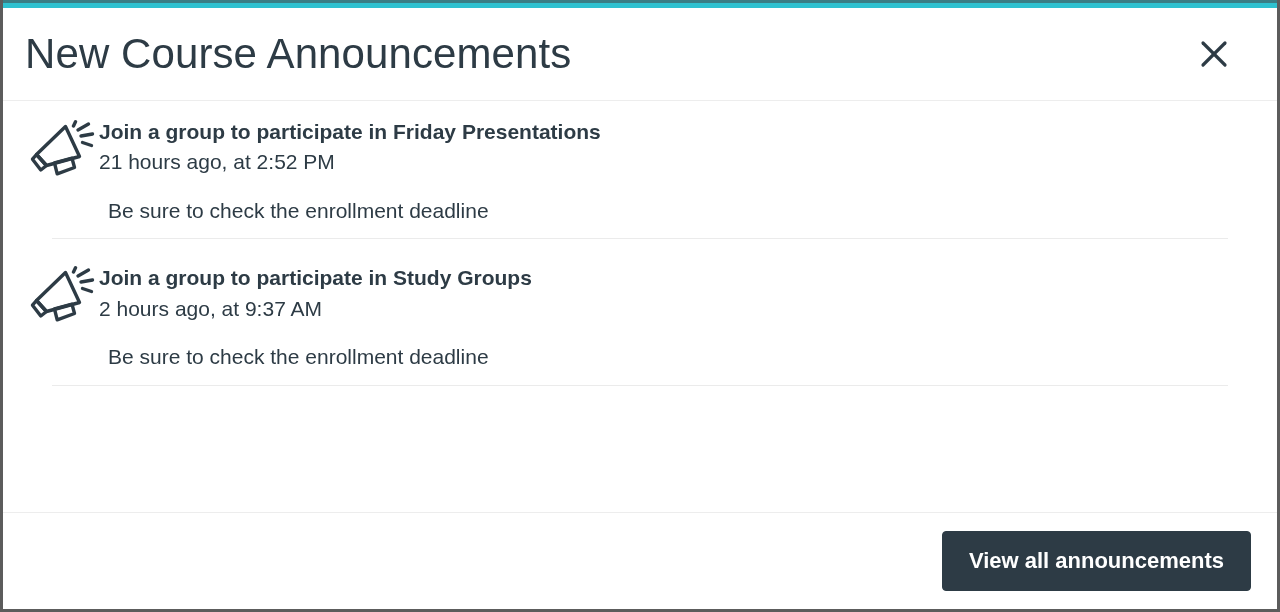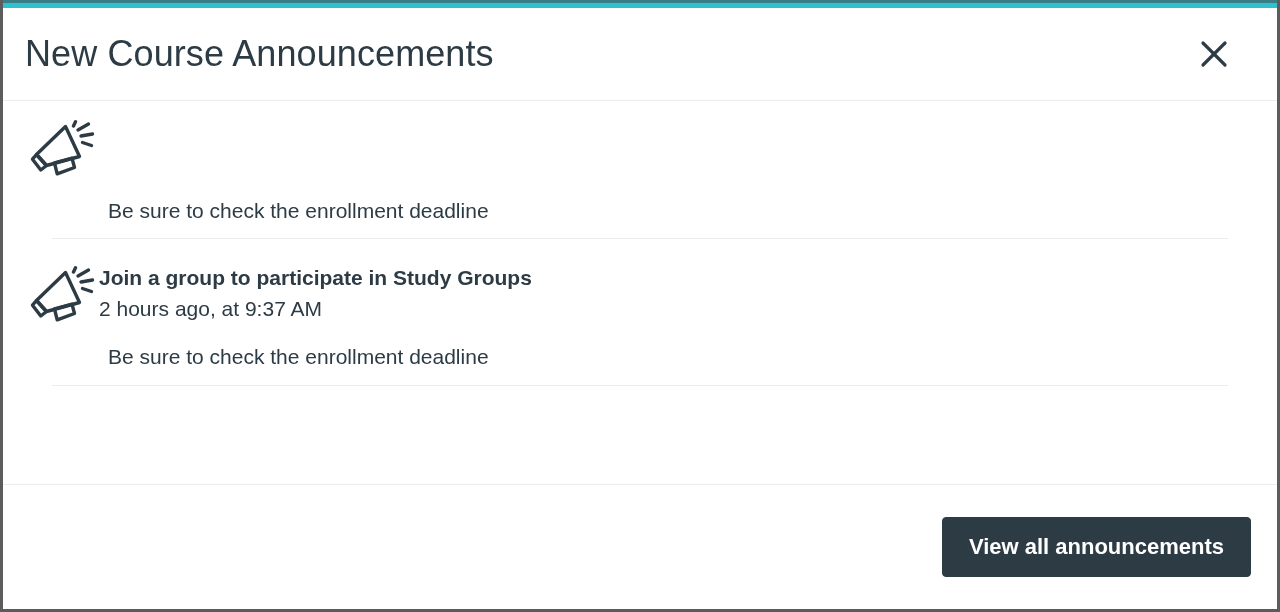--- a/index.html
+++ b/index.html
@@ -42,21 +42,21 @@
   .header {
     flex: 0 0 auto;
     height: 93px;
     border-bottom: 1px solid #ededed;
     display: flex;
     align-items: center;
     justify-content: space-between;
     padding: 0 22px 0 22px;
   }
   .tray-title {
-    font-size: 36px;
+    font-size: 42px;
     font-weight: 300;
     color: #2d3b45;
     letter-spacing: 0.1px;
     line-height: 1.1;
     white-space: nowrap;
   }
   .close-btn {
     width: 54px;
     height: 54px;
     background: transparent;
@@ -122,21 +122,21 @@
 
   .ann-divider {
     height: 1px;
     background: #ebebeb;
     margin: 13px 25px 0 25px;
   }
 
   
   .tray-footer {
     flex: 0 0 auto;
-    height: 125px;
+    height: 97px;
     border-top: 1px solid #ededed;
     display: flex;
     align-items: center;
     justify-content: flex-end;
     padding-right: 26px;
     margin-top: 32px;
   }
   .primary-btn {
     background: #2d3b45;
     color: #ffffff;
@@ -184,20 +184,24 @@
               <path d="M7.5 34.5 L3.5 39.2 L11.8 50.0 L17.5 45.5 Z"></path>
 
               <path d="M25.5 43.0 L28.2 53.8 L45.5 47.5 L43.0 38.2 Z"></path>
 
               <line x1="44.5" y1="6.0" x2="46.5" y2="1.8"></line>
               <line x1="49.0" y1="10.0" x2="59.5" y2="4.0"></line>
               <line x1="52.0" y1="16.0" x2="63.5" y2="14.0"></line>
               <line x1="53.5" y1="22.5" x2="62.5" y2="25.5"></line>
             </g>
           </svg>
+        </div>
+        <div class="ann-text">
+          <div class="ann-title">Join a group to participate in Friday Presentations</div>
+          <div class="ann-time">21 hours ago, at 2:52 PM</div>
         </div>
       </div>
       <div class="ann-message">Be sure to check the enrollment deadline</div>
       <div class="ann-divider"></div>
     </div>
 
     <div class="ann-item">
       <div class="ann-row">
         <div class="ann-icon">
           <svg width="66" height="62" viewBox="0 0 66 62" aria-hidden="true">

